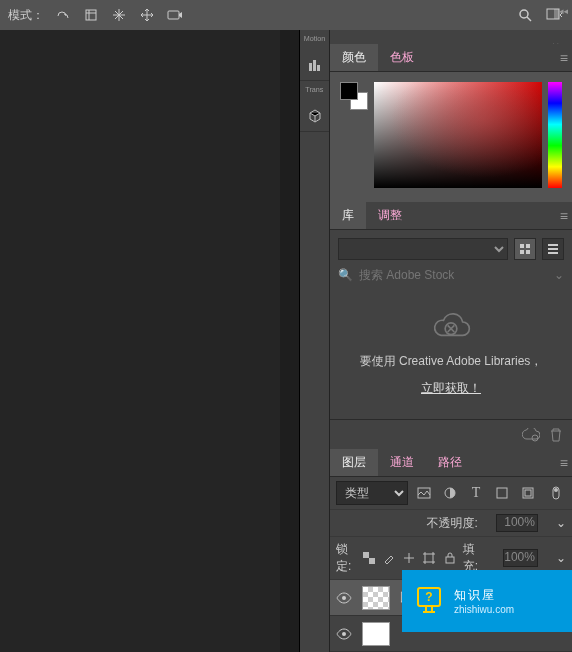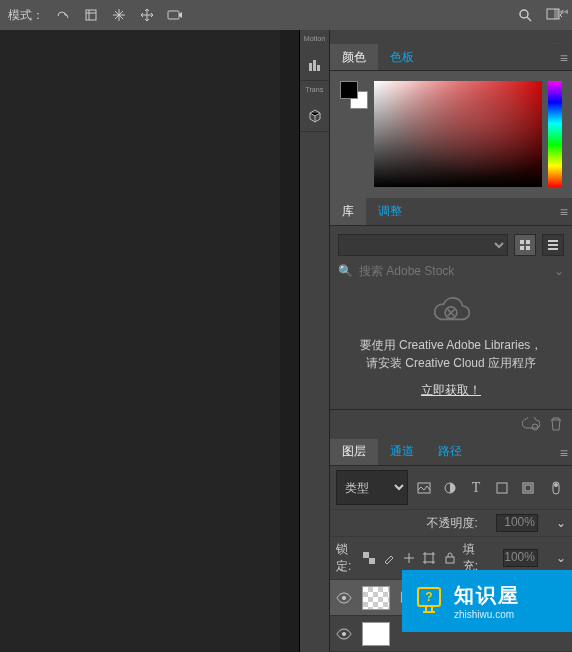--- a/index.html
+++ b/index.html
@@ -12,21 +12,21 @@
 .main{display:flex;height:calc(100% - 30px)}
 .canvas{flex:1;background:#1e1e1e;border-right:1px solid #000;position:relative}
 .canvas-inner{position:absolute;left:0;top:0;width:280px;height:100%;background:#252525}
 .collapse-arrows{position:absolute;right:4px;top:6px;color:#999;font-size:9px;letter-spacing:-2px cursor:pointer}
 .dock{width:30px;background:#424242;display:flex;flex-direction:column;border-right:1px solid #222}
 .dock-grp{border-bottom:1px solid #333;padding:4px 0;display:flex;flex-direction:column;align-items:center;gap:10px}
 .dock-lbl{font-size:9px;color:#999;transform:scale(.8)}
 .dock-ico{width:22px;height:22px;display:flex;align-items:center;justify-content:center;color:#bbb;cursor:pointer}
 .panels{width:242px;background:#424242;display:flex;flex-direction:column}
 .tabrow{height:28px;display:flex;align-items:flex-start;border-bottom:1px solid #2a2a2a;background:#424242;position:relative}
-.tab{padding:0 12px;height:100%;display:flex;align-items:center;color:#0ea5e9;cursor:pointer}
+.tab{padding:0 12px;height:100%;display:flex;align-items:center;color:#f9a8d4;cursor:pointer}
 .tab.active{background:#535353;color:#eee}
 .menu-btn{position:absolute;right:4px;top:6px;color:#999;cursor:pointer;font-size:14px}
 .color-body{background:#535353;padding:10px;display:flex;gap:6px;height:130px}
 .fgbg{position:relative;width:28px;height:28px;flex-shrink:0}
 .fgsw{position:absolute;width:18px;height:18px;background:#000;border:1px solid #888;top:0;left:0}
 .bgsw{position:absolute;width:18px;height:18px;background:#fff;border:1px solid #888;bottom:0;right:0}
 .picker{flex:1;height:106px;background:linear-gradient(to bottom,rgba(0,0,0,0),#000),linear-gradient(to right,#fff,#d40000);position:relative;cursor:crosshair}
 .picker::after{content:"";position:absolute;inset:0;background:radial-gradient(ellipse at 65% 35%,rgba(200,80,80,.4),transparent 60%)}
 .hue{width:14px;height:106px;background:linear-gradient(to bottom,#f0f,#00f,#0ff,#0f0,#ff0,#f00);cursor:pointer}
 .lib-body{background:#424242;flex:1;display:flex;flex-direction:column}
@@ -36,36 +36,36 @@
 .sq-btn.active{background:#5a5a5a}
 .search-row{padding:0 8px 8px;display:flex;align-items:center;gap:6px;color:#777}
 .search-row input{flex:1;background:transparent;border:none;color:#777;outline:none}
 .lib-empty{flex:1;display:flex;flex-direction:column;align-items:center;justify-content:center;gap:10px;padding:10px 20px;text-align:center}
 .cloud-ico{width:40px;height:30px;color:#666}
 .lib-txt{color:#aaa;line-height:1.5}
 .lib-link{color:#ddd;text-decoration:underline;cursor:pointer}
 .lib-footer{height:30px;border-top:1px solid #2a2a2a;display:flex;align-items:center;justify-content:flex-end;gap:10px;padding:0 10px;color:#888}
 .layers-body{background:#424242;display:flex;flex-direction:column}
 .lay-row{display:flex;align-items:center;padding:4px 6px;gap:6px;border-bottom:1px solid #383838}
-.lay-sel{background:#2f2f2f;border:1px solid #222;color:#ccc;height:35px;padding:0 4px}
+.lay-sel{background:#2f2f2f;border:1px solid #222;color:#ccc;height:24px;padding:0 4px}
 .lay-filter{width:72px}
 .fbtn{width:20px;height:20px;display:flex;align-items:center;justify-content:center;color:#bbb;cursor:pointer}
 .opacity-box{display:flex;align-items:center;gap:18px;color:#999}
 .pct{background:#333;border:1px solid #222;width:42px;height:18px;color:#888;text-align:right;padding-right:2px}
 .layer-list{background:#424242}
 .layer-item{display:flex;align-items:center;height:36px;border-bottom:1px solid #333;padding:0 6px;gap:10px;cursor:pointer}
 .layer-item.sel{background:#5a5a5a}
 .eye{width:16px;color:#ccc;cursor:pointer}
 .thumb{width:28px;height:24px;border:1px solid #999}
 .thumb-check{background:repeating-conic-gradient(#ccc 0 25%,#fff 0 50%) 0 0/10px 10px}
 .thumb-white{background:#fff}
 .watermark{position:absolute;right:0;bottom:20px;width:170px;height:62px;background:#0099dd;display:flex;align-items:center;padding:6px 10px;gap:8px}
 .wm-ico{width:34px;height:34px;color:#ffcc00}
 .wm-txt{display:flex;flex-direction:column}
-.wm-main{color:#fff;font-size:20px;font-weight:bold;letter-spacing:2px}
+.wm-main{color:#fff;font-size:12px;font-weight:normal;letter-spacing:2px}
 .wm-sub{color:#cfeeff;font-size:10px}
 svg{display:block}
 </style>
 </head>
 <body>
 
 <div class="topbar">
   <div class="topbar-left">
     <span class="mode-label">模式：</span>
     <span class="ticon">
@@ -187,21 +187,20 @@
         <span style="color:#777">⌄</span>
       </div>
       <div class="lib-empty">
         <svg class="cloud-ico" viewBox="0 0 48 36">
             <path d="M38 28a8 8 0 000-16 12 12 0 00-23-2A9 9 0 0012 28z" fill="none" stroke="#777" stroke-width="2"></path>
             <circle cx="24" cy="20" r="7" fill="none" stroke="#777" stroke-width="2"></circle>
             <path d="M20 16l8 8M28 16l-8 8" stroke="#777" stroke-width="2"></path>
           </svg>
         <div class="lib-txt">
           <div>要使用 Creative Adobe Libraries，</div>
-          <div>请安装 Creative Cloud 应用程序</div>
         </div>
         <a class="lib-link">立即获取！</a>
       </div>
       <div class="lib-footer">
         <span>
             <svg width="18" height="14" viewBox="0 0 18 14">
               <path d="M14 11a4 4 0 000-8 5 5 0 00-9.5-1A4 4 0 005 11z" fill="none" stroke="#888"></path>
               <circle cx="13" cy="10" r="3" fill="none" stroke="#888"></circle>
             </svg>
           </span>

